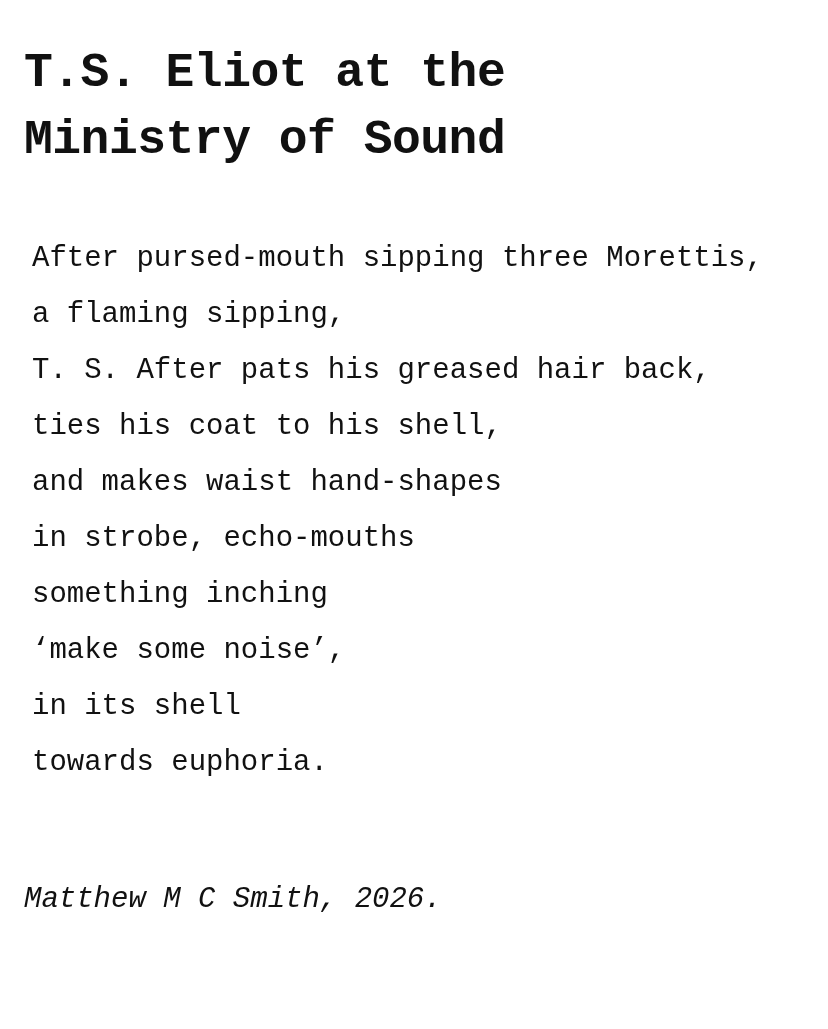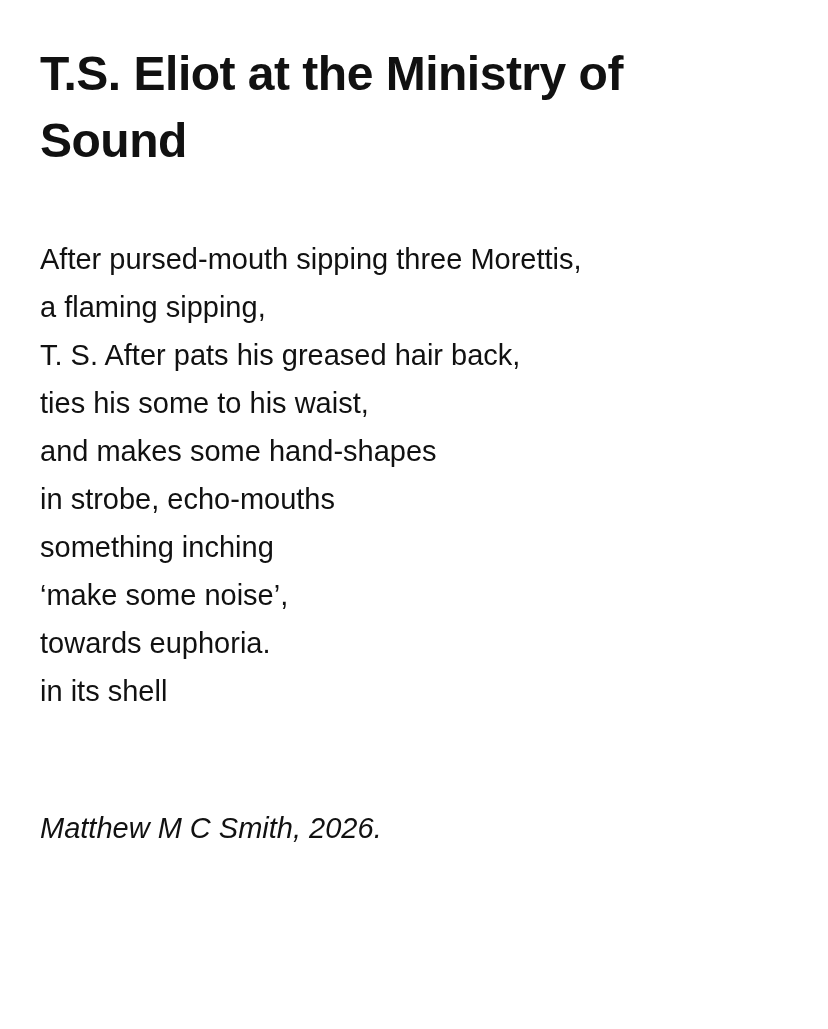--- a/index.html
+++ b/index.html
@@ -5,39 +5,39 @@
   html, body {
     margin: 0;
     padding: 0;
     background: #ffffff;
   }
   .page {
     position: relative;
     width: 828px;
     height: 1029px;
     box-sizing: border-box;
-    padding: 0 50px 0 40px;
+    padding: 0 50px 0 24px;
     background: var(--bg, #ffffff);
     color: var(--fg, #111111);
-    font-family: Liberation Sans, sans-serif;
+    font-family: Liberation Mono, monospace;
     overflow: hidden;
   }
   .poem-title {
     margin: 40px 0 0 0;
     max-width: 700px;
     font-size: 48px;
     line-height: 67px;
     font-weight: 700;
     letter-spacing: -0.5px;
   }
   .poem-body {
     margin-top: 61px;
   }
   .poem-line {
-    margin: 0;
+    margin: 8px;
     font-size: 29px;
     line-height: 48px;
     font-weight: 400;
   }
   .attribution {
     margin: 89px 0 8px 0;
     font-size: 29px;
     line-height: 48px;
     font-style: italic;
     font-weight: 400;
@@ -46,23 +46,23 @@
 </head>
 <body>
 
 <div class="page" style="--fg: #111111; --bg: #ffffff;">
   <h1 class="poem-title">T.S. Eliot at the Ministry of Sound</h1>
 
   <div class="poem-body">
     <p class="poem-line">After pursed-mouth sipping three Morettis,</p>
     <p class="poem-line">a flaming sipping,</p>
     <p class="poem-line">T. S. After pats his greased hair back,</p>
-    <p class="poem-line">ties his some to his waist,</p>
-    <p class="poem-line">and makes some hand-shapes</p>
+    <p class="poem-line">ties his coat to his shell,</p>
+    <p class="poem-line">and makes waist hand-shapes</p>
     <p class="poem-line">in strobe, echo-mouths</p>
     <p class="poem-line">something inching</p>
     <p class="poem-line">‘make some noise’,</p>
+    <p class="poem-line">in its shell</p>
     <p class="poem-line">towards euphoria.</p>
-    <p class="poem-line">in its shell</p>
   </div>
 
   <p class="attribution">Matthew M C Smith, 2026.</p>
 </div>
 
 </body></html>

